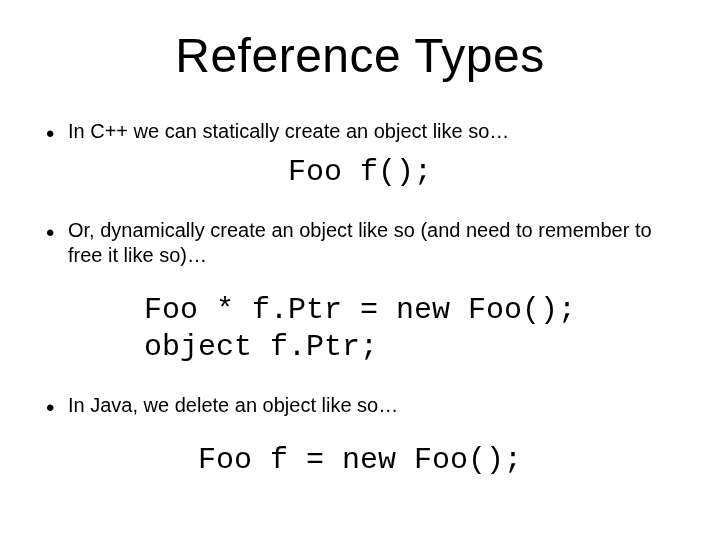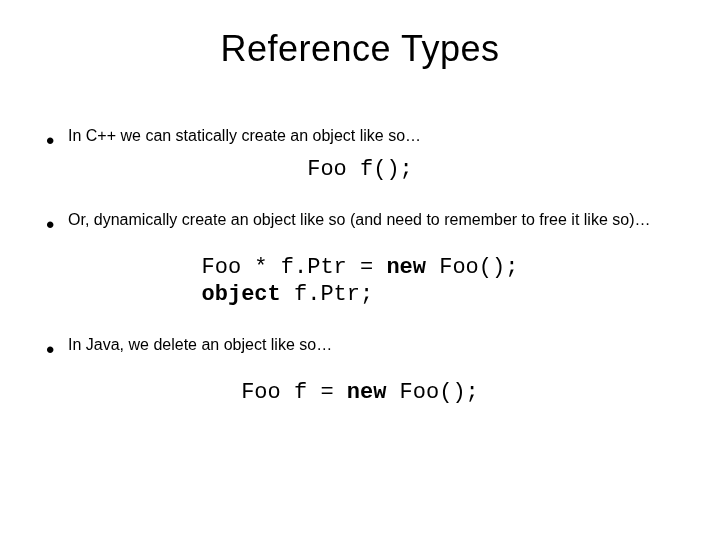--- a/index.html
+++ b/index.html
@@ -5,51 +5,51 @@
   * { box-sizing: border-box; margin: 0; padding: 0; }
   html, body { width: 720px; height: 540px; }
   body {
     background: #ffffff;
     font-family: Arial, Helvetica, sans-serif;
     color: #000000;
     padding: 28px 40px 20px 40px;
   }
   .title {
     text-align: center;
-    font-size: 36px;
+    font-size: 48px;
     font-weight: 400;
-    margin-bottom: 56px;
+    margin-bottom: 36px;
     letter-spacing: 0.5px;
   }
   ul.bullets {
     list-style: none;
     padding-left: 0;
   }
   ul.bullets > li {
     position: relative;
     padding-left: 28px;
-    font-size: 16px;
+    font-size: 20px;
     line-height: 1.25;
     margin-bottom: 10px;
   }
   ul.bullets > li::before {
     content: "•";
     position: absolute;
     left: 6px;
     top: 0;
     font-size: 24px;
   }
   .code {
     font-family: "Courier New", Courier, monospace;
-    font-size: 22px;
+    font-size: 30px;
     text-align: center;
     margin: 8px 0 26px 0;
     line-height: 1.25;
   }
-  .code .kw { font-weight: bold; }
+  .code .kw { font-weight: normal; }
   .code-block { display: inline-block; text-align: left; }
   .spacer-sm { height: 6px; }
 </style>
 </head>
 <body>
 
 <h1 class="title">Reference Types</h1>
 
 <ul class="bullets">
   <li>In C++ we can statically create an object like so…</li>

